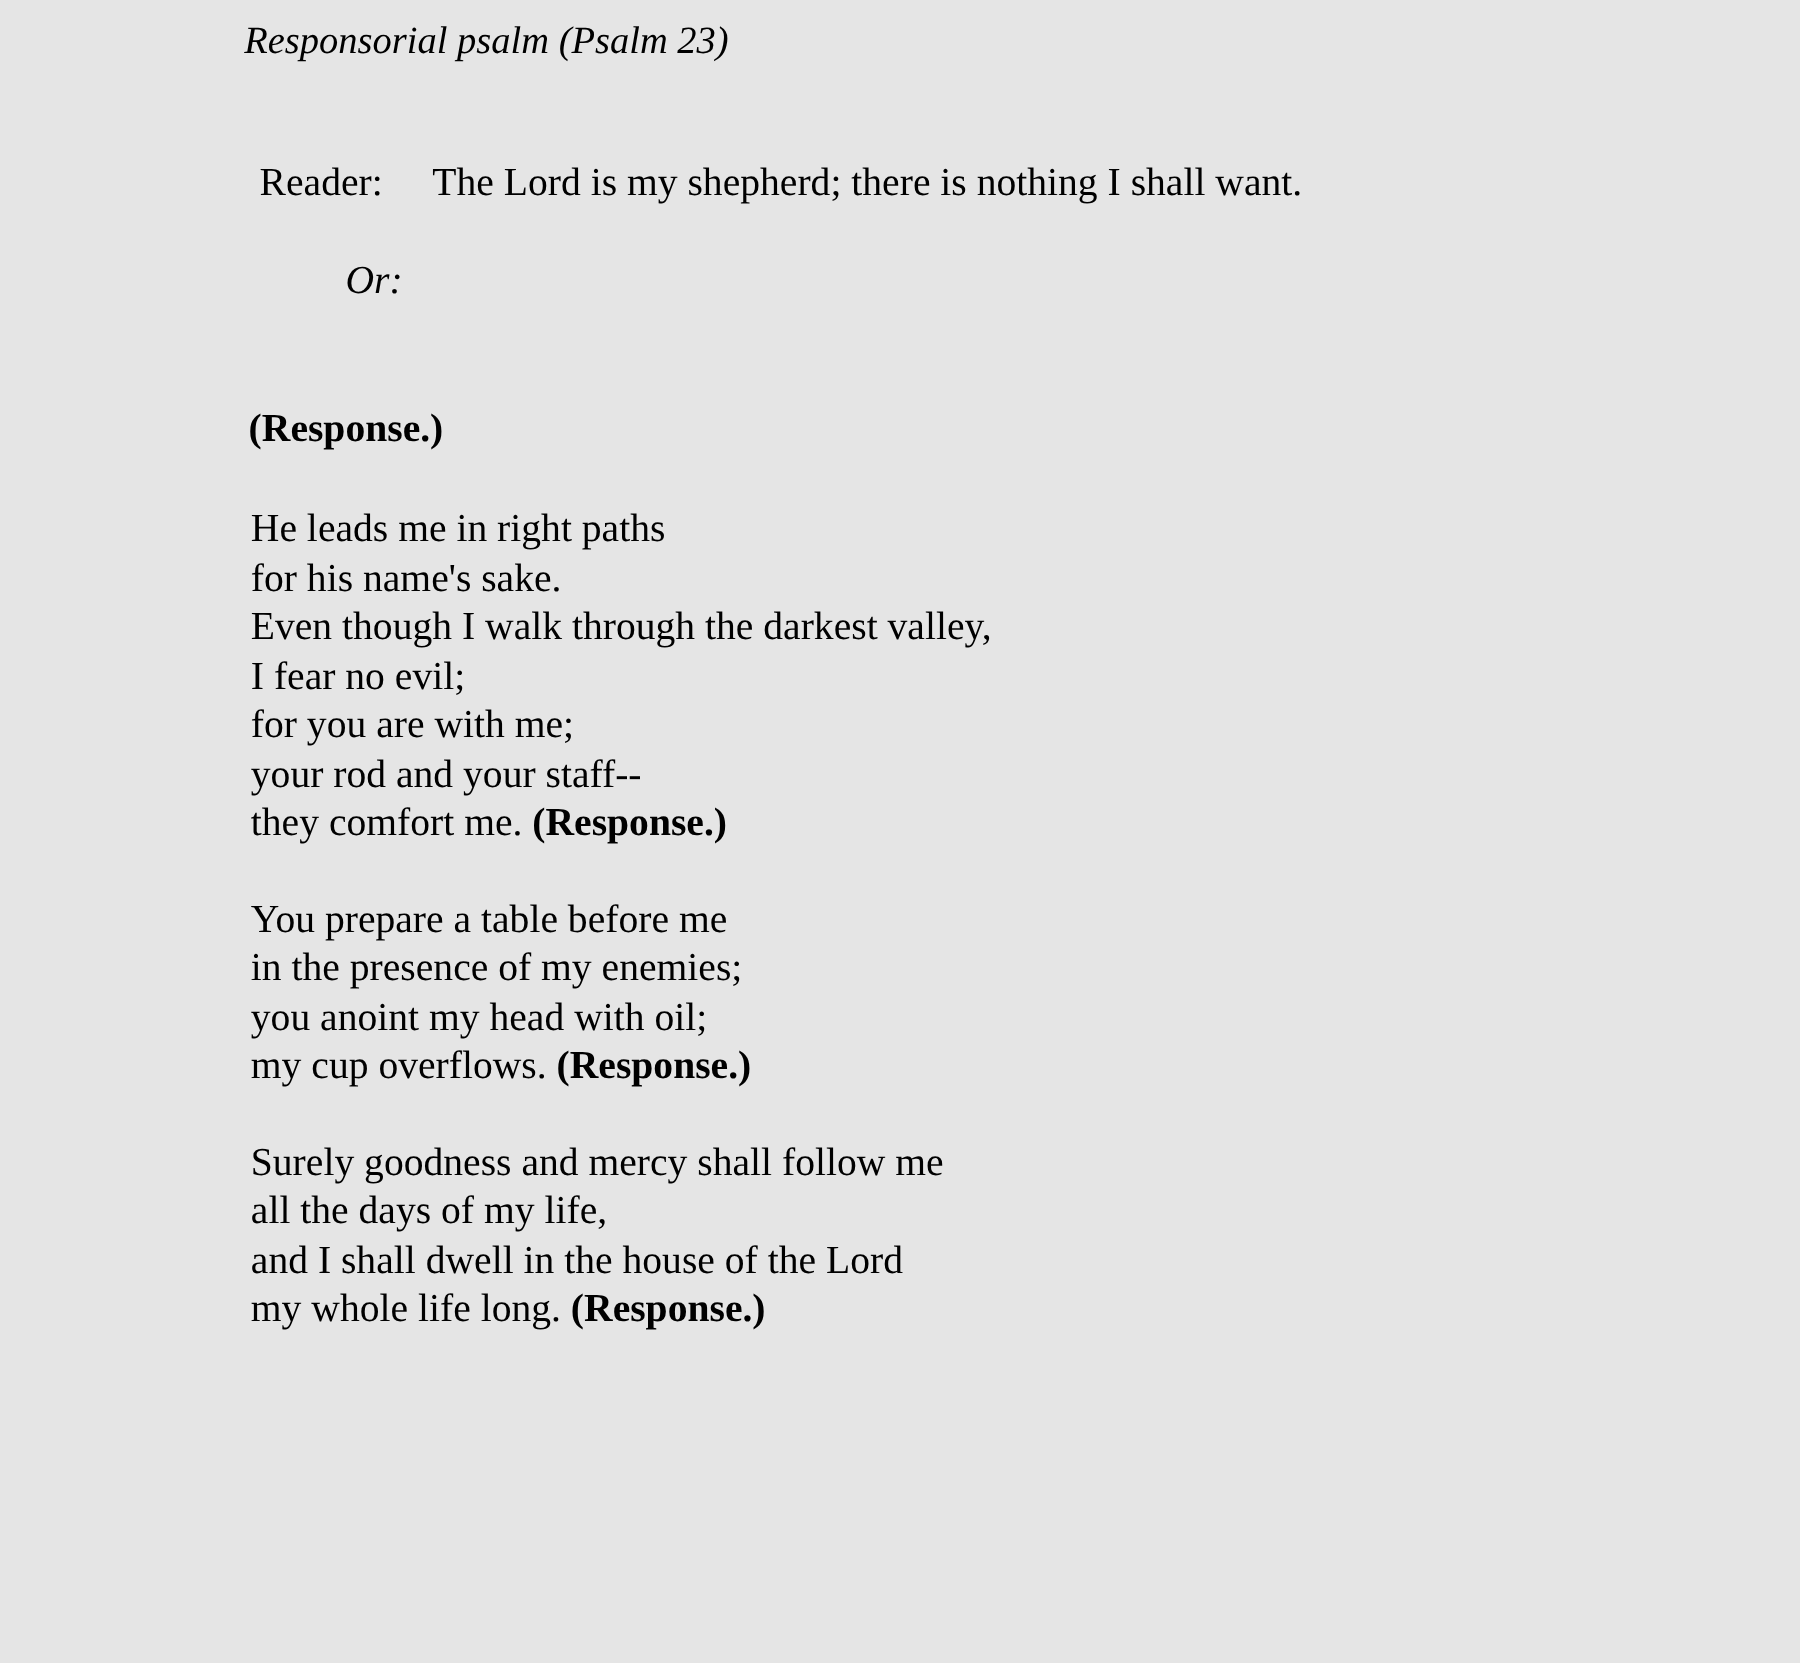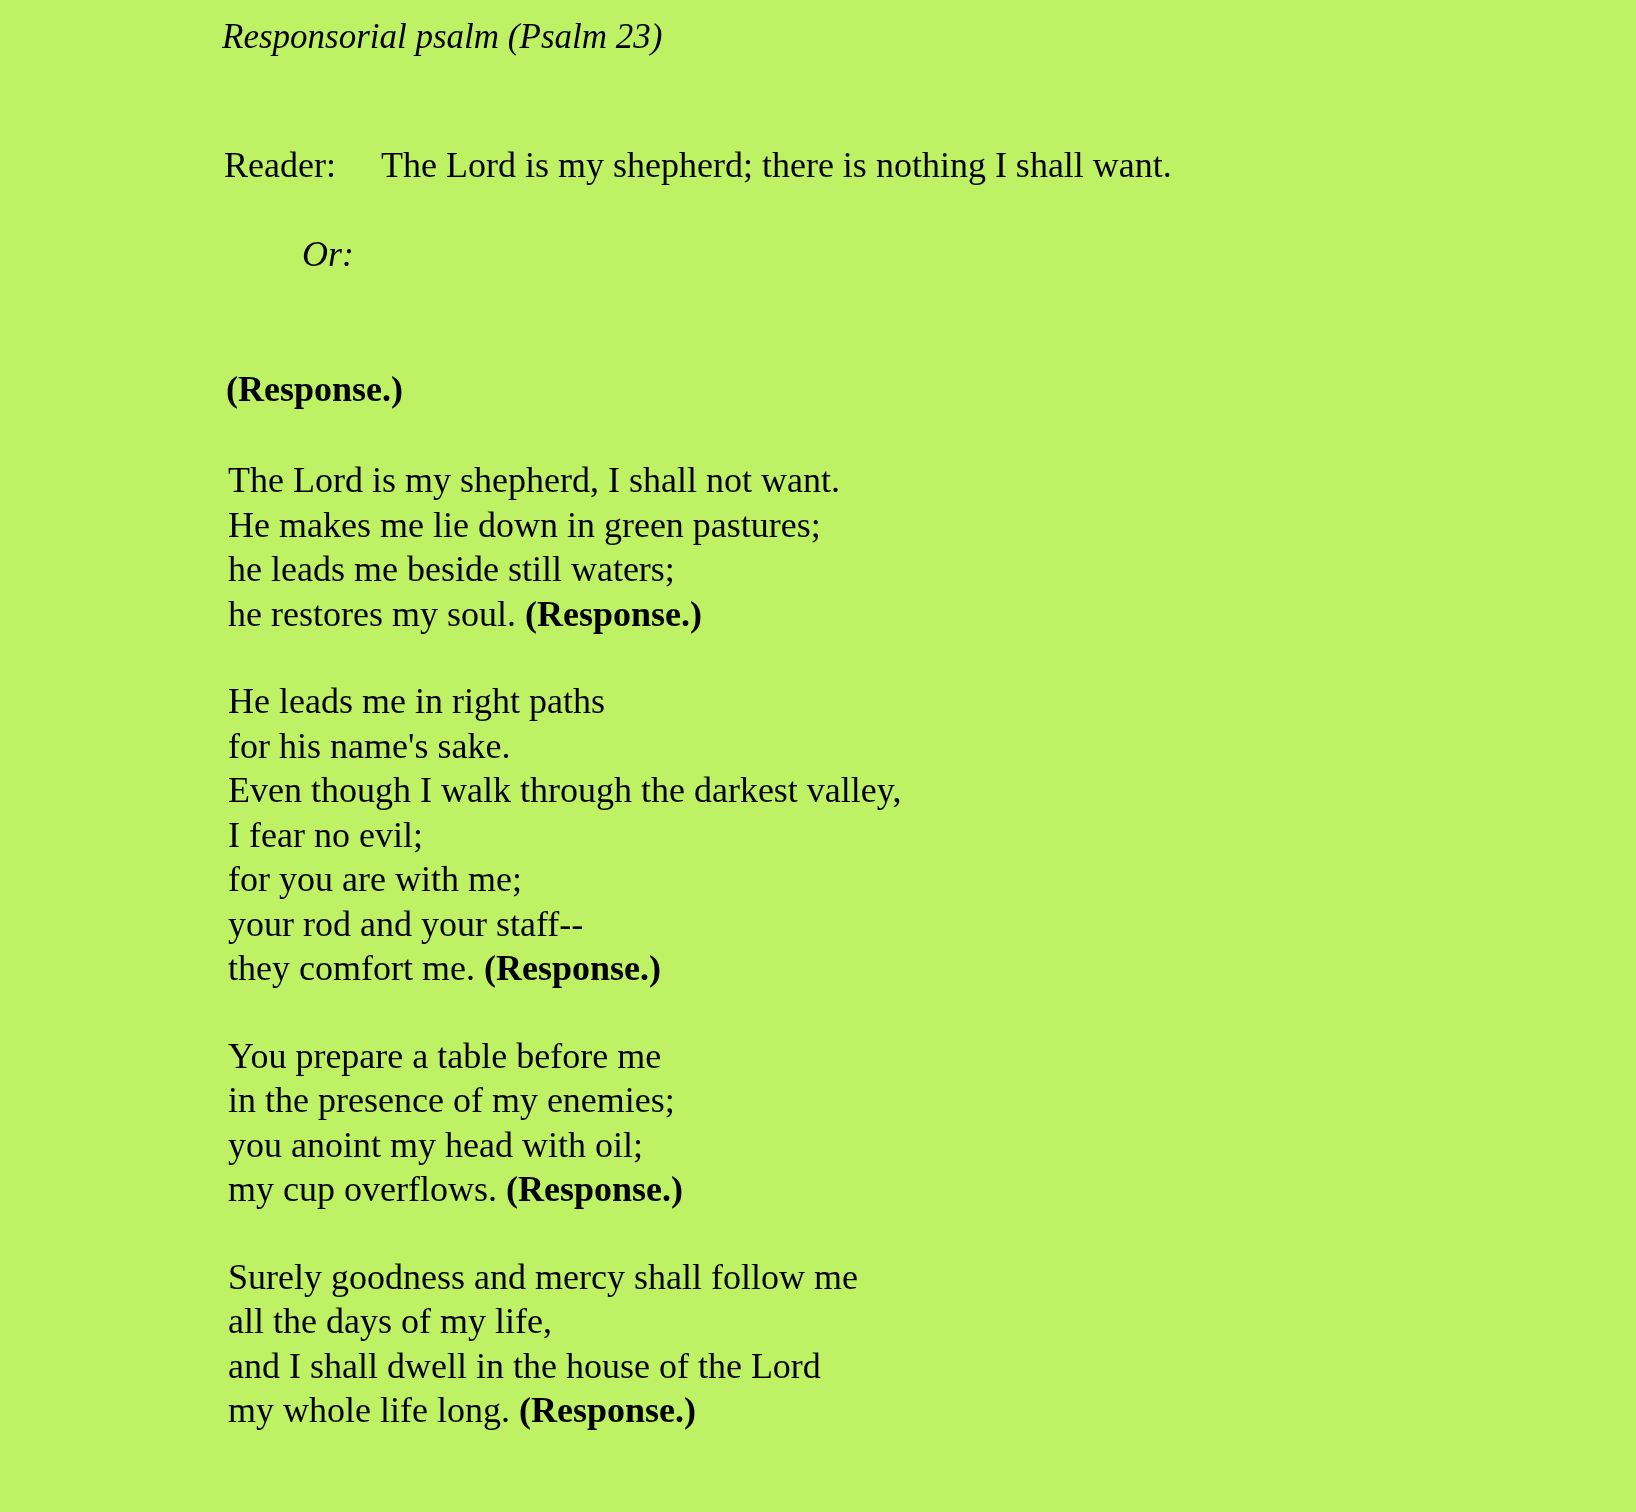--- a/index.html
+++ b/index.html
@@ -13,39 +13,39 @@
     overflow: hidden;
     font-family: "Liberation Serif", "DejaVu Serif", serif;
     color: #000000;
     -webkit-font-smoothing: antialiased;
   }
 
   .page {
     position: relative;
     width: 1636px;
     height: 1512px;
-    background: #bef264;
+    background: #e5e5e5;
     box-sizing: border-box;
   }
 
   
   .doc-title {
     position: absolute;
     left: 222px;
     top: 14px;
     font-size: 35px;
     font-style: italic;
     line-height: 46px;
     white-space: nowrap;
   }
 
   
   .dialogue {
     position: absolute;
-    left: 224px;
+    left: 236px;
     top: 143px;
     width: 1200px;
   }
   .dialogue-row {
     display: flex;
     align-items: flex-start;
     font-size: 36px;
     line-height: 45px;
   }
   .dialogue-row + .dialogue-row {
@@ -117,26 +117,20 @@
     <div class="dialogue-row">
       <span class="speaker right">Or:</span>
     </div>
 
   </div>
 
   <div class="response-standalone">(Response.)</div>
 
   <div class="stanzas">
 
-    <div class="stanza">
-      <div class="verse-line">The Lord is my shepherd, I shall not want.</div>
-      <div class="verse-line">He makes me lie down in green pastures;</div>
-      <div class="verse-line">he leads me beside still waters;</div>
-      <div class="verse-line"><span>he restores my soul. </span><span class="resp">(Response.)</span></div>
-    </div>
 
     <div class="stanza">
       <div class="verse-line">He leads me in right paths</div>
       <div class="verse-line">for his name's sake.</div>
       <div class="verse-line">Even though I walk through the darkest valley,</div>
       <div class="verse-line">I fear no evil;</div>
       <div class="verse-line">for you are with me;</div>
       <div class="verse-line">your rod and your staff--</div>
       <div class="verse-line"><span>they comfort me. </span><span class="resp">(Response.)</span></div>
     </div>

